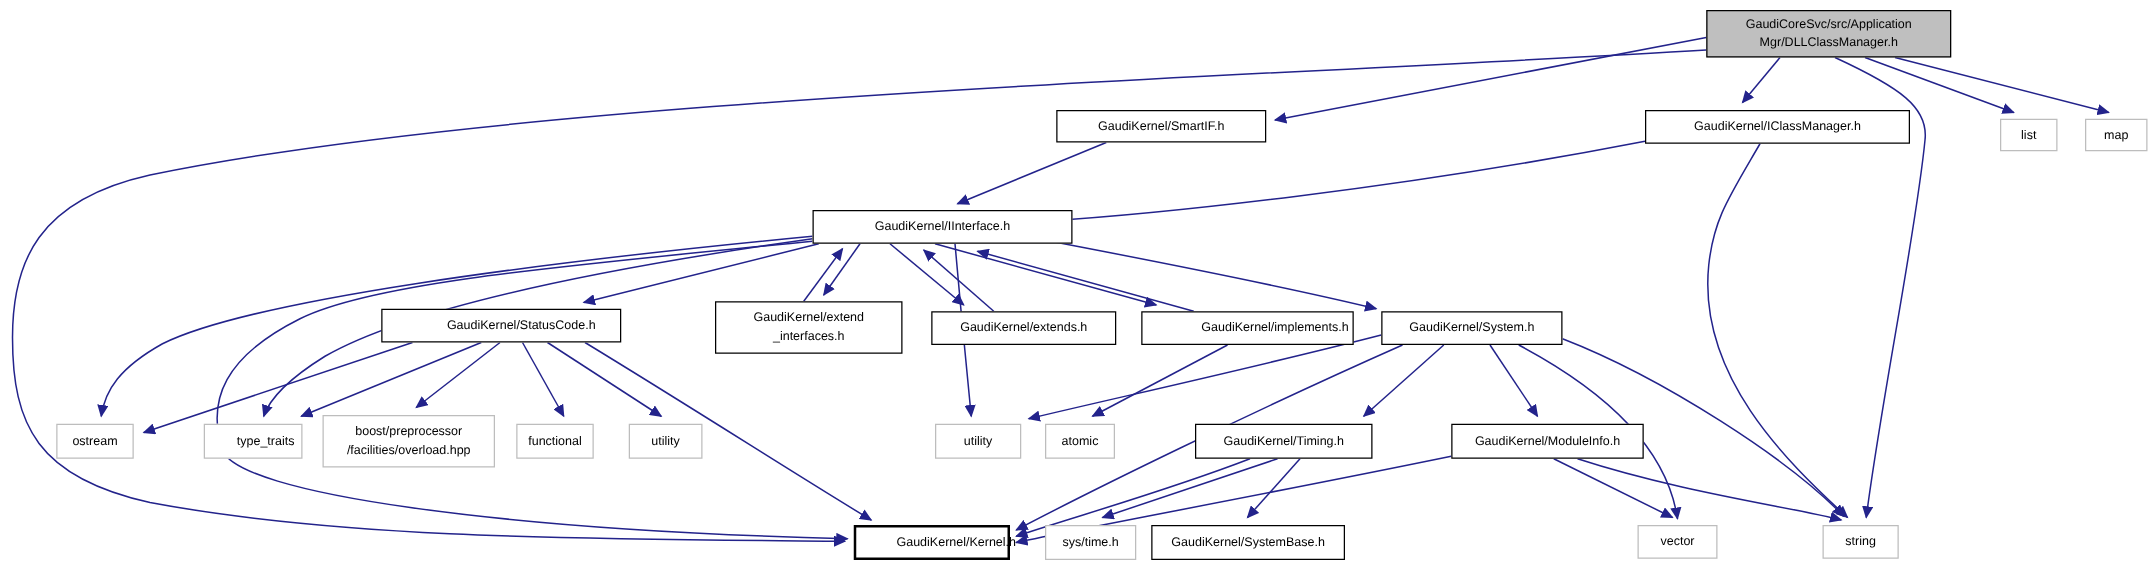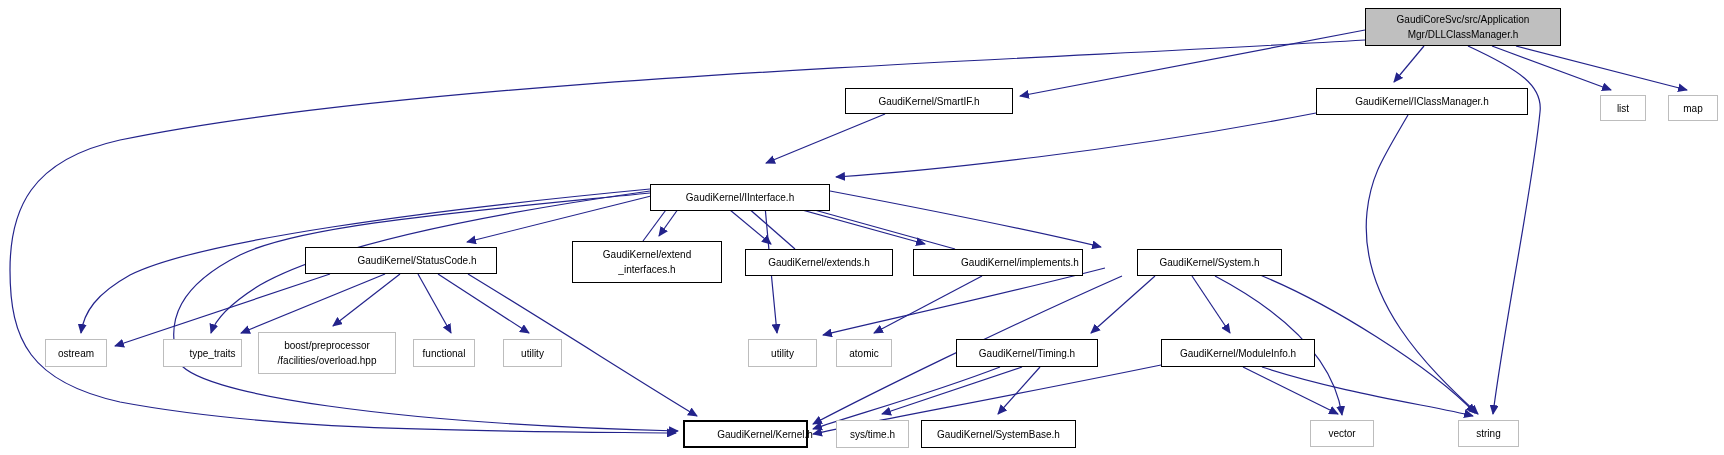--- a/index.html
+++ b/index.html
@@ -76,37 +76,37 @@
       </div>
       <div class="node internal" style="left: 1316px; top: 88px; width: 212px; height: 27px;">
         <div>GaudiKernel/IClassManager.h</div>
       </div>
       <div class="node external" style="left: 1600px; top: 95px; width: 46px; height: 26px;">
         <div>list</div>
       </div>
       <div class="node external" style="left: 1668px; top: 95px; width: 50px; height: 26px;">
         <div>map</div>
       </div>
-      <div class="node internal" style="left: 650px; top: 168px; width: 180px; height: 27px; margin-top: 16px;">
+      <div class="node internal" style="left: 650px; top: 168px; width: 208px; height: 27px;">
         <div>GaudiKernel/IInterface.h</div>
       </div>
       <div class="node internal" style="left: 305px; top: 247px; width: 192px; height: 27px; padding-left: 36px;">
         <div>GaudiKernel/StatusCode.h</div>
       </div>
       <div class="node internal" style="left: 572px; top: 241px; width: 150px; height: 42px;">
         <div>GaudiKernel/extend</div>
         <div>_interfaces.h</div>
       </div>
       <div class="node internal" style="left: 745px; top: 249px; width: 148px; height: 27px;">
         <div>GaudiKernel/extends.h</div>
       </div>
       <div class="node internal" style="left: 913px; top: 249px; width: 170px; height: 27px; padding-left: 48px;">
         <div>GaudiKernel/implements.h</div>
       </div>
-      <div class="node internal" style="left: 1105px; top: 249px; width: 145px; height: 27px; margin-left: 32px;">
+      <div class="node internal" style="left: 1105px; top: 249px; width: 145px; height: 27px;">
         <div>GaudiKernel/System.h</div>
       </div>
       <div class="node external" style="left: 45px; top: 339px; width: 62px; height: 28px;">
         <div>ostream</div>
       </div>
       <div class="node external" style="left: 163px; top: 339px; width: 79px; height: 28px; padding-left: 24px;">
         <div>type_traits</div>
       </div>
       <div class="node external" style="left: 258px; top: 332px; width: 138px; height: 42px;">
         <div>boost/preprocessor</div>

